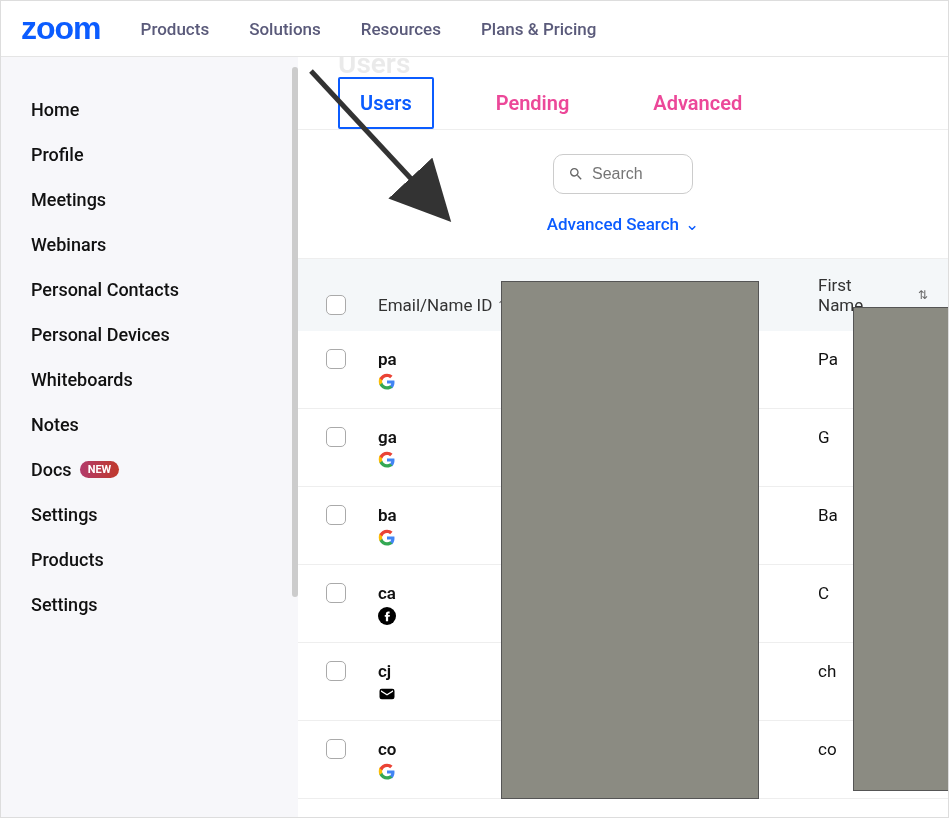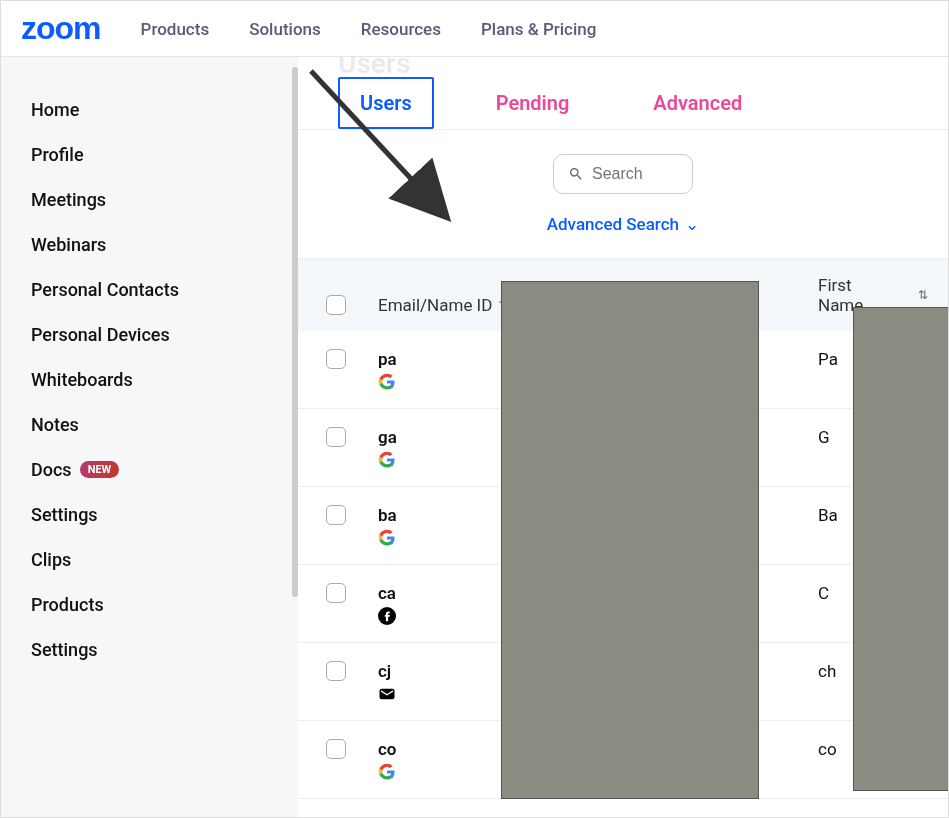--- a/index.html
+++ b/index.html
@@ -77,23 +77,20 @@
         <span>Notes</span>
       </div>
     <div class="sidebar-item">
         <span>Docs</span>
         <span class="new-badge">NEW</span>
       </div>
     <div class="sidebar-item">
         <span>Settings</span>
       </div>
     <div class="sidebar-item">
-        <span>Clips</span>
-      </div>
-    <div class="sidebar-item">
         <span>Products</span>
       </div>
     <div class="sidebar-item">
         <span>Settings</span>
       </div>
   </div>
 
   <div class="main">
     <div class="faded-heading">Users</div>
 

